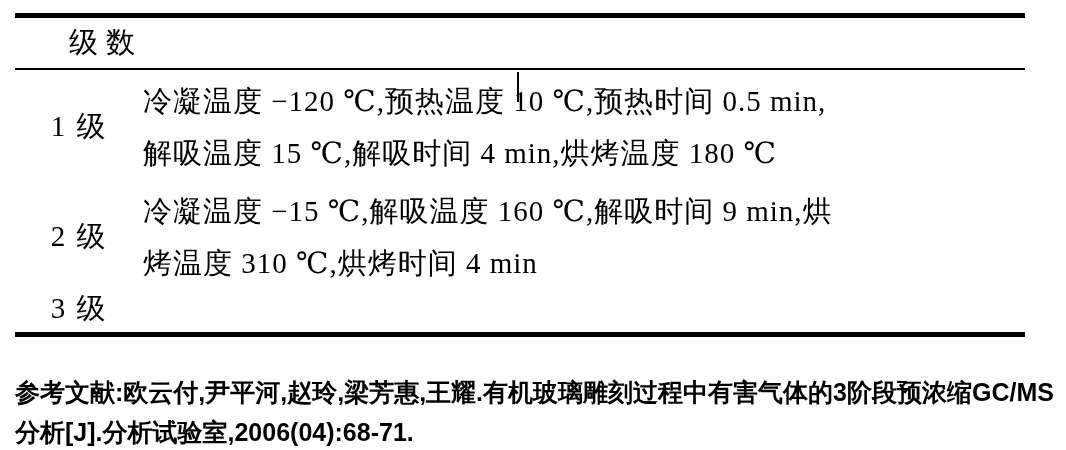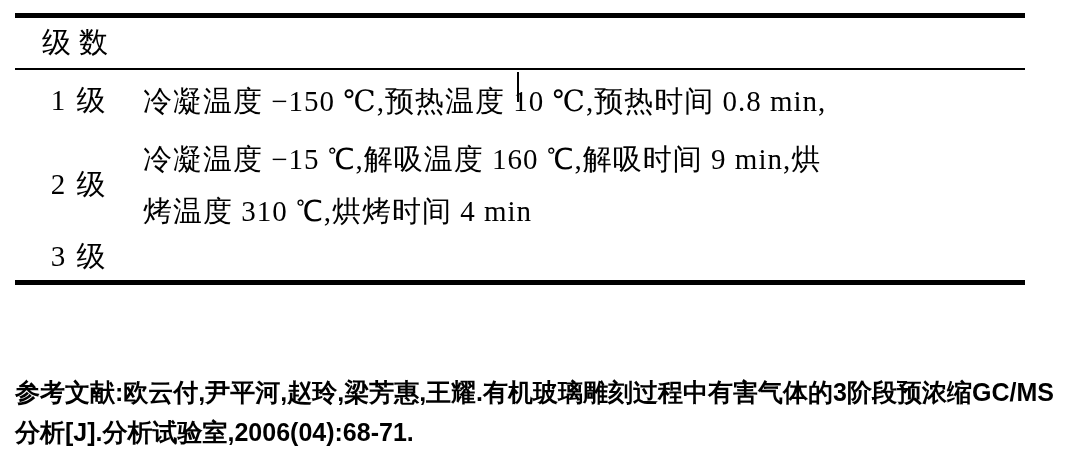--- a/index.html
+++ b/index.html
@@ -14,27 +14,27 @@
     font-size: 29px;
   }
   .rule { background: #000000; width: 100%; }
   .rule-top { height: 5px; }
   .rule-mid { height: 2px; }
   .rule-bottom { height: 5px; margin-top: 3px; }
   .header-row { display: flex; align-items: center; height: 50px; }
   .col-level { flex: none; width: 128px; text-align: center; }
   .col-params { flex: 1 1 auto; min-width: 0; }
   .header-row .col-level,
-  .header-row .col-params { text-align: center; letter-spacing: 8px; }
+  .header-row .col-params { text-align: right; letter-spacing: 8px; }
   .trow { display: flex; }
   .trow .col-level { align-self: center; letter-spacing: 2px; }
   .trow .col-params { text-align: left; }
   .pline { line-height: 52px; white-space: nowrap; letter-spacing: 1px; }
   .row-1 { padding-top: 5px; }
-  .row-2 { margin-top: 6px; font-family: Liberation Serif, serif; }
+  .row-2 { margin-top: 6px; }
   .row-3 { margin-top: 0; align-items: flex-end; }
   .caret {
     position: absolute; left: 517px; top: 72px;
     width: 2px; height: 30px; background: #000000;
   }
   .reference {
     position: absolute; left: 15px; top: 372px; width: 1048px;
     font-family: "Liberation Sans", "DejaVu Sans", sans-serif;
     font-weight: 700; font-size: 25px; line-height: 40px;
   }
@@ -48,21 +48,22 @@
 
   <div class="header-row">
     <div class="col-level">级数</div>
   </div>
 
   <div class="rule rule-mid"></div>
 
   <div class="trow row-1">
     <div class="col-level">1 级</div>
     <div class="col-params">
-      <div class="pline">冷凝温度 −150 ℃,预热温度 10 ℃,预热时间 0.8 min,</div>
+      <div class="pline">冷凝温度 −120 ℃,预热温度 10 ℃,预热时间 0.5 min,</div>
+      <div class="pline">解吸温度 15 ℃,解吸时间 4 min,烘烤温度 180 ℃</div>
     </div>
   </div>
 
   <div class="trow row-2">
     <div class="col-level">2 级</div>
     <div class="col-params">
       <div class="pline">冷凝温度 −15 ℃,解吸温度 160 ℃,解吸时间 9 min,烘</div>
       <div class="pline">烤温度 310 ℃,烘烤时间 4 min</div>
     </div>
   </div>

